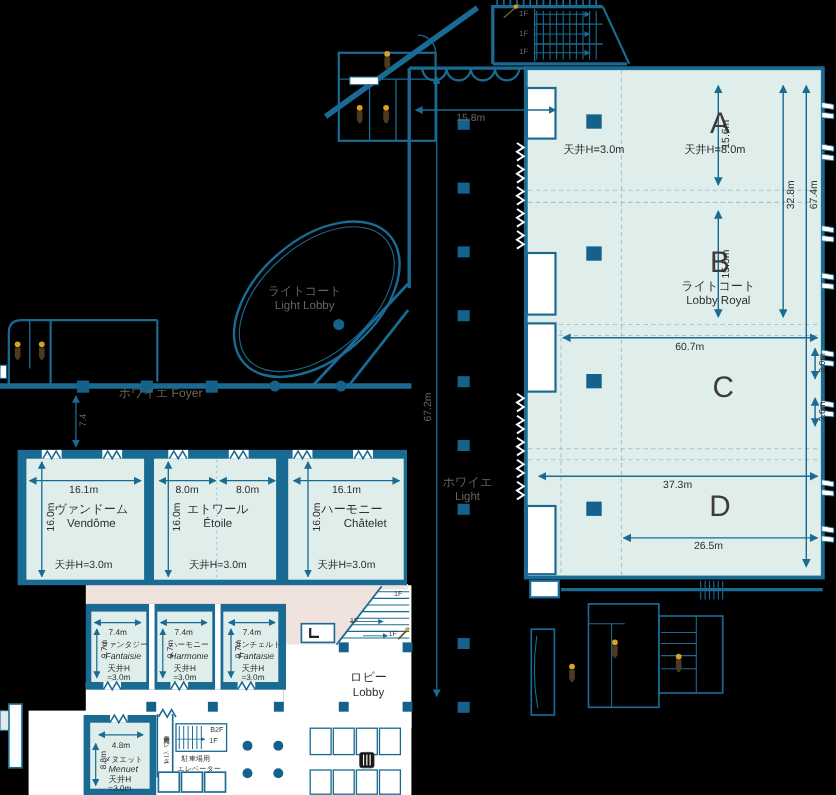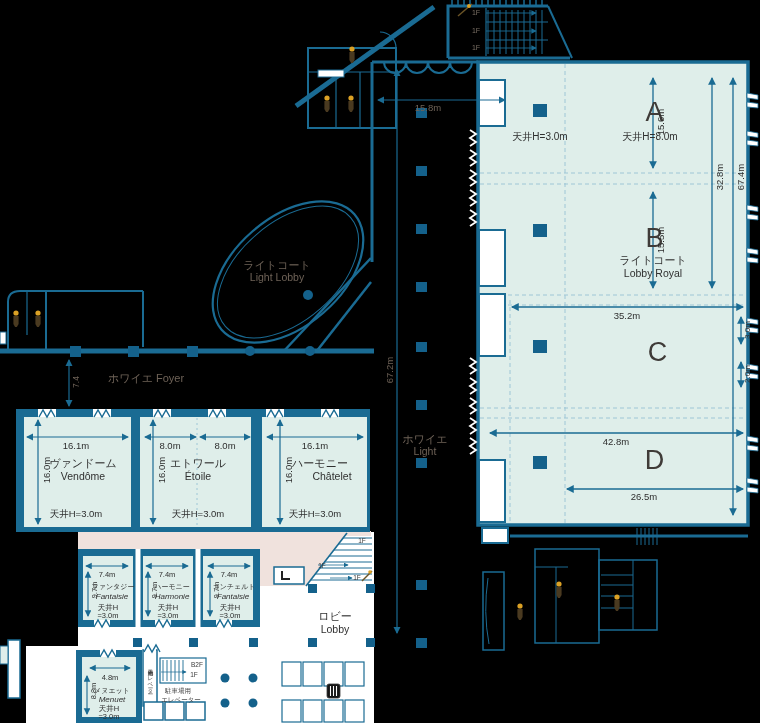--- a/index.html
+++ b/index.html
@@ -431,34 +431,34 @@
 <div class="lbl sec" style="left:658px;top:352px">C</div>
 <div class="lbl sec" style="left:655px;top:460px">D</div>
 <div class="lbl dim" style="left:540px;top:137px;font-size:10px">天井H=3.0m</div>
 <div class="lbl dim" style="left:650px;top:137px;font-size:10px">天井H=8.0m</div>
 <div class="lbl ja dk" style="left:653px;top:261px">ライトコート</div>
 <div class="lbl en dk" style="left:653px;top:274px">Lobby Royal</div>
 <div class="lbl rot dim" style="left:661px;top:122px">15.6m</div>
 <div class="lbl rot dim" style="left:720px;top:177px">32.8m</div>
 <div class="lbl rot dim" style="left:741px;top:177px">67.4m</div>
 <div class="lbl rot dim" style="left:661px;top:240px">15.5m</div>
-<div class="lbl dim" style="left:627px;top:316px">35.2m</div>
+<div class="lbl dim" style="left:627px;top:316px">60.7m</div>
 <div class="lbl rot dim" style="left:748px;top:330px;font-size:8px">3.0m</div>
 <div class="lbl rot dim" style="left:748px;top:374px;font-size:8px">2.0m</div>
-<div class="lbl dim" style="left:616px;top:442px">42.8m</div>
+<div class="lbl dim" style="left:616px;top:442px">37.3m</div>
 <div class="lbl dim" style="left:644px;top:497px">26.5m</div>
 
 <div class="lbl dimlt" style="left:428px;top:108px">15.8m</div>
 <div class="lbl rot dimlt" style="left:390px;top:370px">67.2m</div>
 <div class="lbl ja lt" style="left:425px;top:440px">ホワイエ</div>
 <div class="lbl en lt" style="left:425px;top:452px">Light</div>
 
 <div class="lbl ja lt" style="left:277px;top:266px">ライトコート</div>
 <div class="lbl en lt" style="left:277px;top:278px">Light Lobby</div>
-<div class="lbl ja lt" style="left:146px;top:379px">ホワイエ Foyer</div>
+<div class="lbl ja lt" style="left:146px;top:359px">ホワイエ Foyer</div>
 <div class="lbl rot dimlt" style="left:76px;top:382px;font-size:8.5px">7.4</div>
 
 <div class="lbl ja dk" style="left:335px;top:617px">ロビー</div>
 <div class="lbl en dk" style="left:335px;top:630px">Lobby</div>
 
 <div class="lbl dim" style="left:76px;top:446px">16.1m</div>
 <div class="lbl rot dim" style="left:47px;top:470px">16.0m</div>
 <div class="lbl ja dk" style="left:83px;top:464px">ヴァンドーム</div>
 <div class="lbl en dk" style="left:83px;top:477px">Vendôme</div>
 <div class="lbl dim" style="left:76px;top:514px">天井H=3.0m</div>

